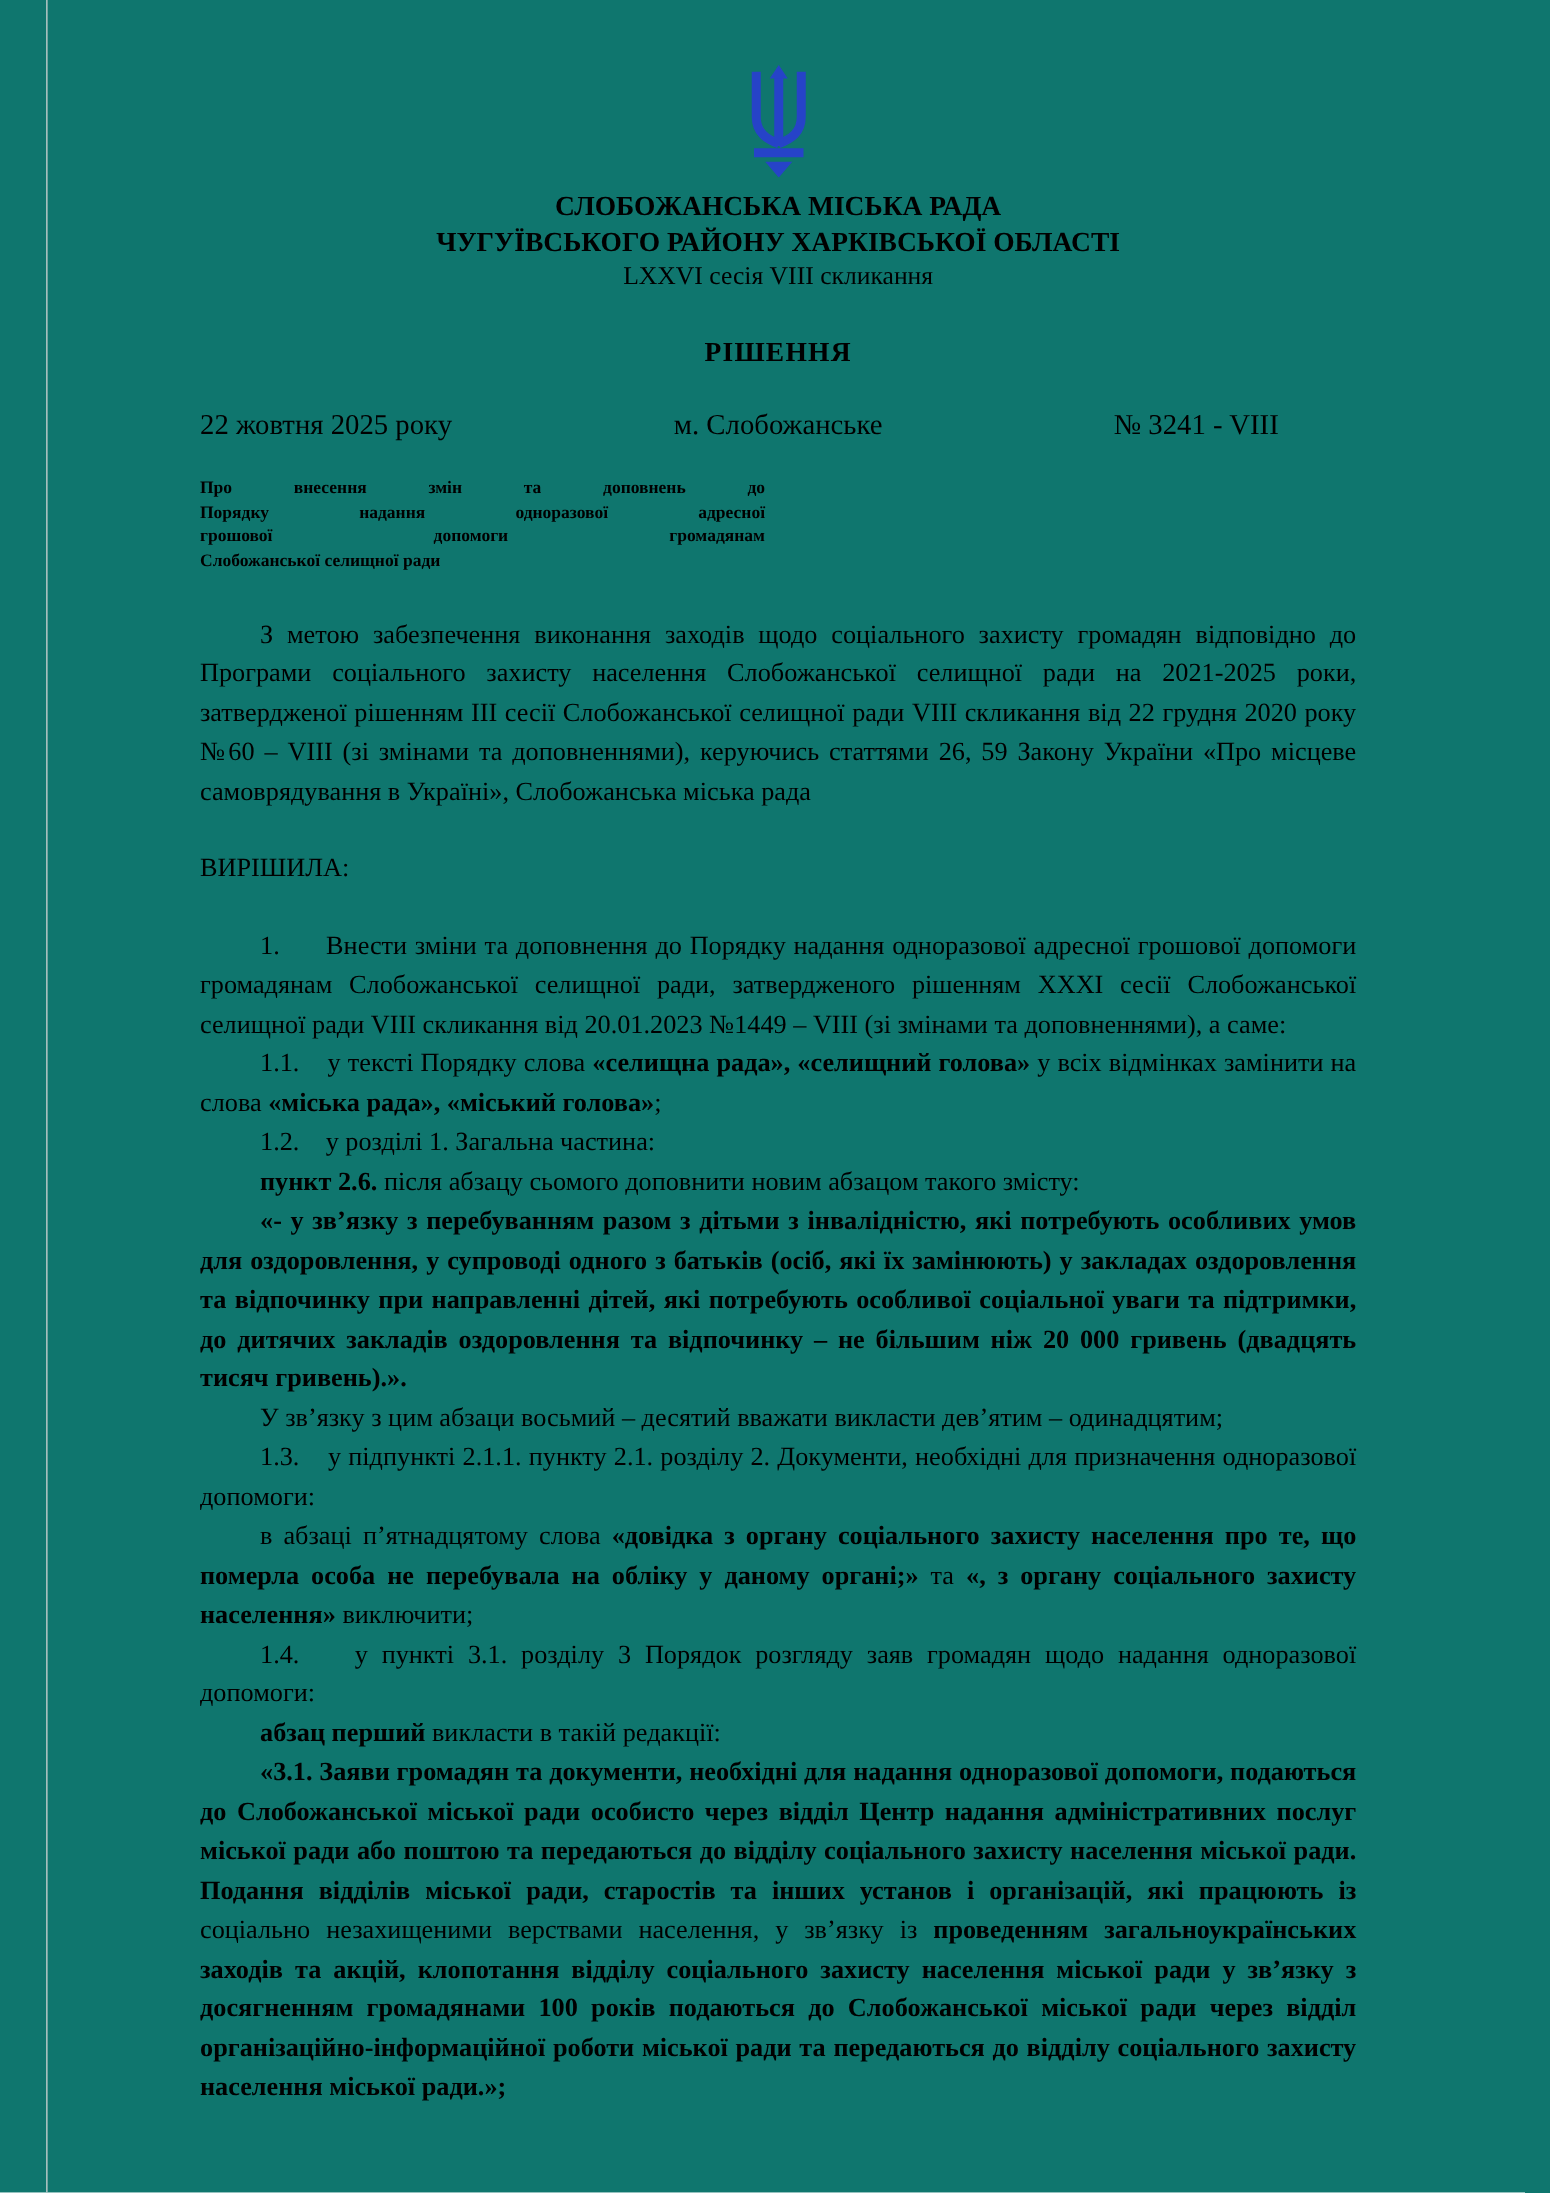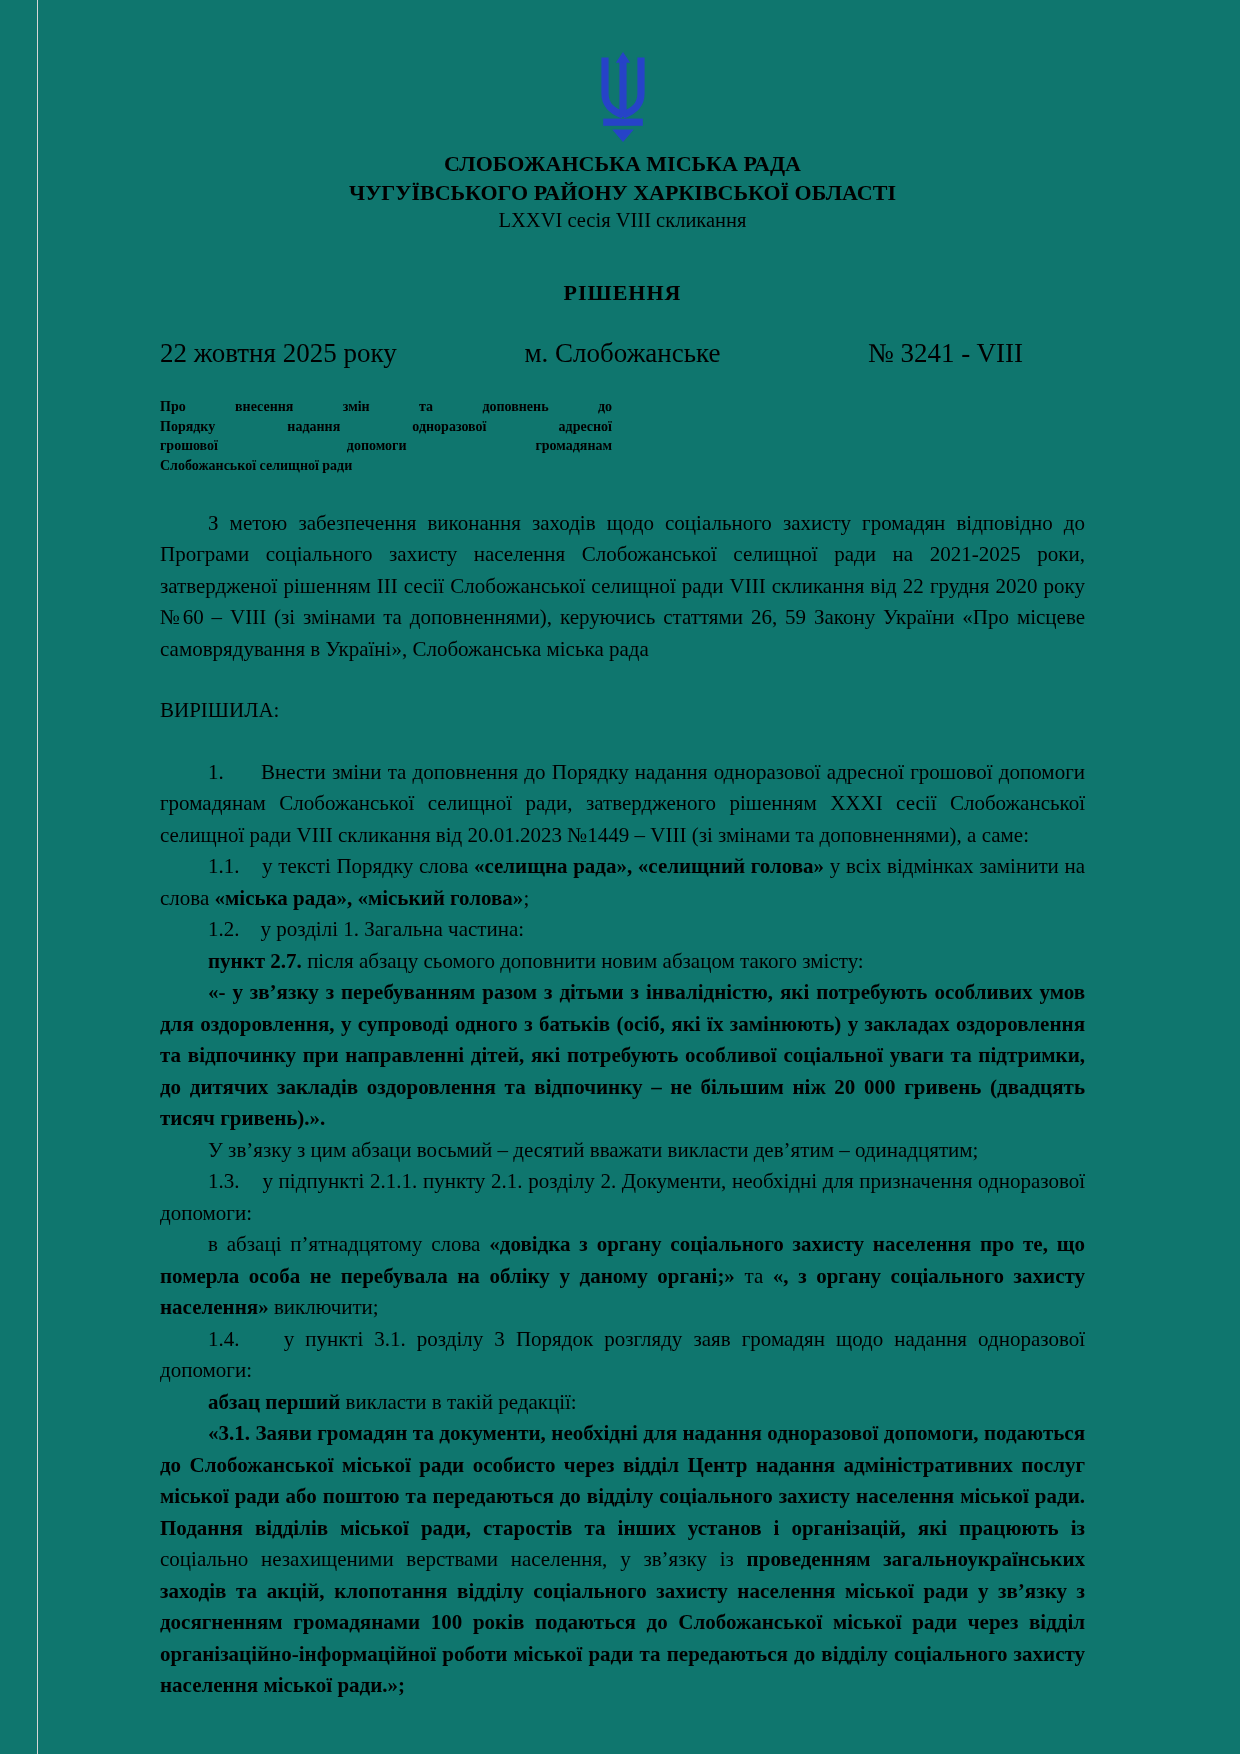--- a/index.html
+++ b/index.html
@@ -28,26 +28,26 @@
   .session{
     text-align:center;
     font-size:20.5px;
     margin-top:2px;
   }
   .doc-type{
     text-align:center;
     font-weight:bold;
     font-size:22px;
     letter-spacing:1px;
-    margin-top:48px;
+    margin-top:36px;
   }
   .meta-row{
     display:grid;
     grid-template-columns:1fr auto 1fr;
-    font-size:27px;
+    font-size:23px;
     margin-top:32px;
   }
   .meta-left{text-align:left;}
   .meta-center{text-align:center;}
   .meta-right{text-align:right;padding-right:62px;}
   .subject{
     width:452px;
     font-weight:bold;
     font-size:14px;
     line-height:1.4;
@@ -108,21 +108,21 @@
       <div class="subject-line j">грошової допомоги громадянам</div>
       <div class="subject-line">Слобожанської селищної ради</div>
     </div>
 
   <div id="doc-body">
       <div class="para"><span>З метою забезпечення виконання заходів щодо соціального захисту громадян відповідно до Програми соціального захисту населення Слобожанської селищної ради на 2021-2025 роки, затвердженої рішенням III сесії Слобожанської селищної ради VIII скликання від 22 грудня 2020 року №60 – VIII (зі змінами та доповненнями), керуючись статтями 26, 59 Закону України «Про місцеве самоврядування в Україні», Слобожанська міська рада</span></div>
       <div class="para k-resolved"><span>ВИРІШИЛА:</span></div>
       <div class="para"><span>1.&nbsp;&nbsp;&nbsp;&nbsp;&nbsp;&nbsp;Внести зміни та доповнення до Порядку надання одноразової адресної грошової допомоги громадянам Слобожанської селищної ради, затвердженого рішенням XXXI сесії Слобожанської селищної ради VIII скликання від 20.01.2023 №1449 – VIII (зі змінами та доповненнями), а саме:</span></div>
       <div class="para"><span>1.1.&nbsp;&nbsp;&nbsp;&nbsp;у тексті Порядку слова </span><span class="b">«селищна рада», «селищний голова»</span><span> у всіх відмінках замінити на слова </span><span class="b">«міська рада», «міський голова»</span><span>;</span></div>
       <div class="para"><span>1.2.&nbsp;&nbsp;&nbsp;&nbsp;у розділі 1. Загальна частина:</span></div>
-      <div class="para"><span class="b">пункт 2.7.</span><span> після абзацу сьомого доповнити новим абзацом такого змісту:</span></div>
+      <div class="para"><span class="b">пункт 2.6.</span><span> після абзацу сьомого доповнити новим абзацом такого змісту:</span></div>
       <div class="para"><span class="b">«- у зв’язку з перебуванням разом з дітьми з інвалідністю, які потребують особливих умов для оздоровлення, у супроводі одного з батьків (осіб, які їх замінюють) у закладах оздоровлення та відпочинку при направленні дітей, які потребують особливої соціальної уваги та підтримки, до дитячих закладів оздоровлення та відпочинку – не більшим ніж 20 000 гривень (двадцять тисяч гривень).».</span></div>
       <div class="para"><span>У зв’язку з цим абзаци восьмий – десятий вважати викласти дев’ятим – одинадцятим;</span></div>
       <div class="para"><span>1.3.&nbsp;&nbsp;&nbsp;&nbsp;у підпункті 2.1.1. пункту 2.1. розділу 2. Документи, необхідні для призначення одноразової допомоги:</span></div>
       <div class="para"><span>в абзаці п’ятнадцятому слова </span><span class="b">«довідка з органу соціального захисту населення про те, що померла особа не перебувала на обліку у даному органі;»</span><span> та </span><span class="b">«, з органу соціального захисту населення»</span><span> виключити;</span></div>
       <div class="para"><span>1.4.&nbsp;&nbsp;&nbsp;&nbsp;у пункті 3.1. розділу 3 Порядок розгляду заяв громадян щодо надання одноразової допомоги:</span></div>
       <div class="para"><span class="b">абзац перший</span><span> викласти в такій редакції:</span></div>
       <div class="para"><span class="b">«3.1. Заяви громадян та документи, необхідні для надання одноразової допомоги, подаються до Слобожанської міської ради особисто через відділ Центр надання адміністративних послуг міської ради або поштою та передаються до відділу соціального захисту населення міської ради. Подання відділів міської ради, старостів та інших установ і організацій, які працюють із </span><span>соціально незахищеними верствами населення, у зв’язку із </span><span class="b">проведенням загальноукраїнських заходів та акцій, клопотання відділу соціального захисту населення міської ради у зв’язку з досягненням громадянами 100 років подаються до Слобожанської міської ради через відділ організаційно-інформаційної роботи міської ради та передаються до відділу соціального захисту населення міської ради.»;</span></div>
     </div>
 </div>
 

